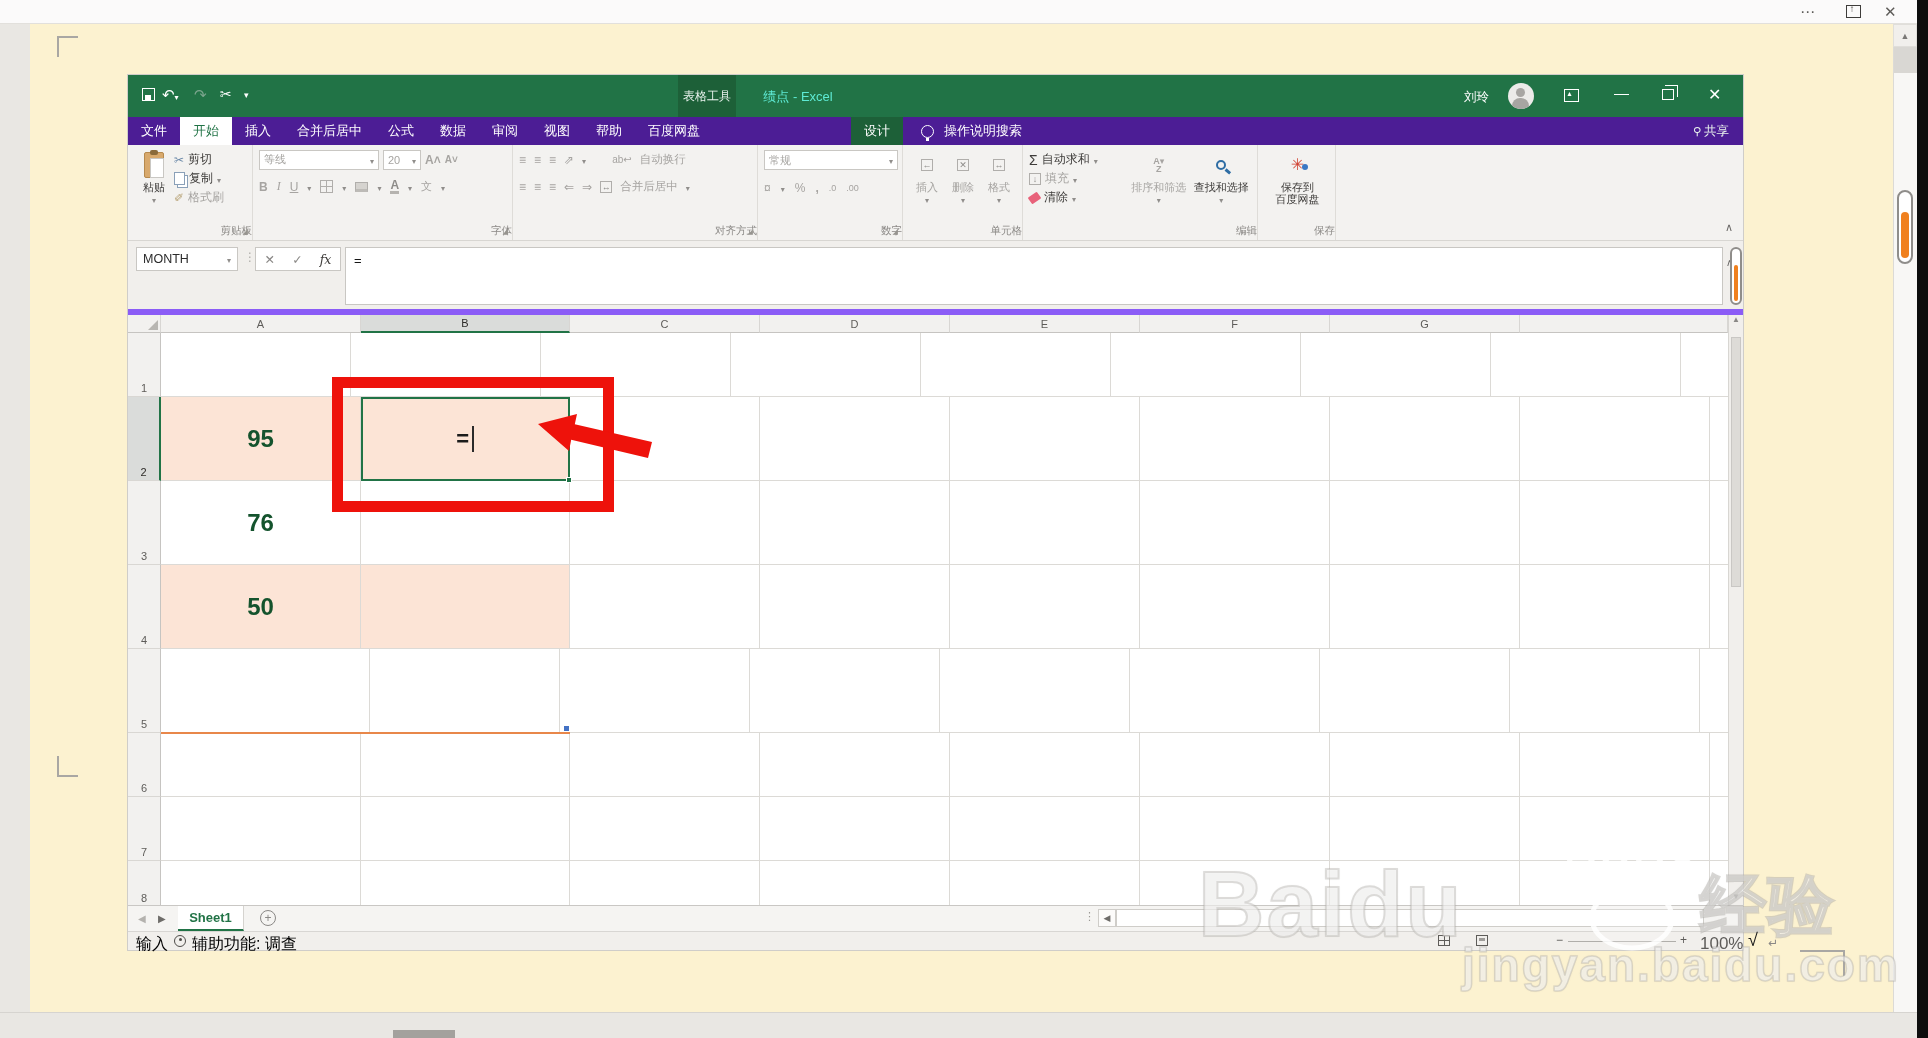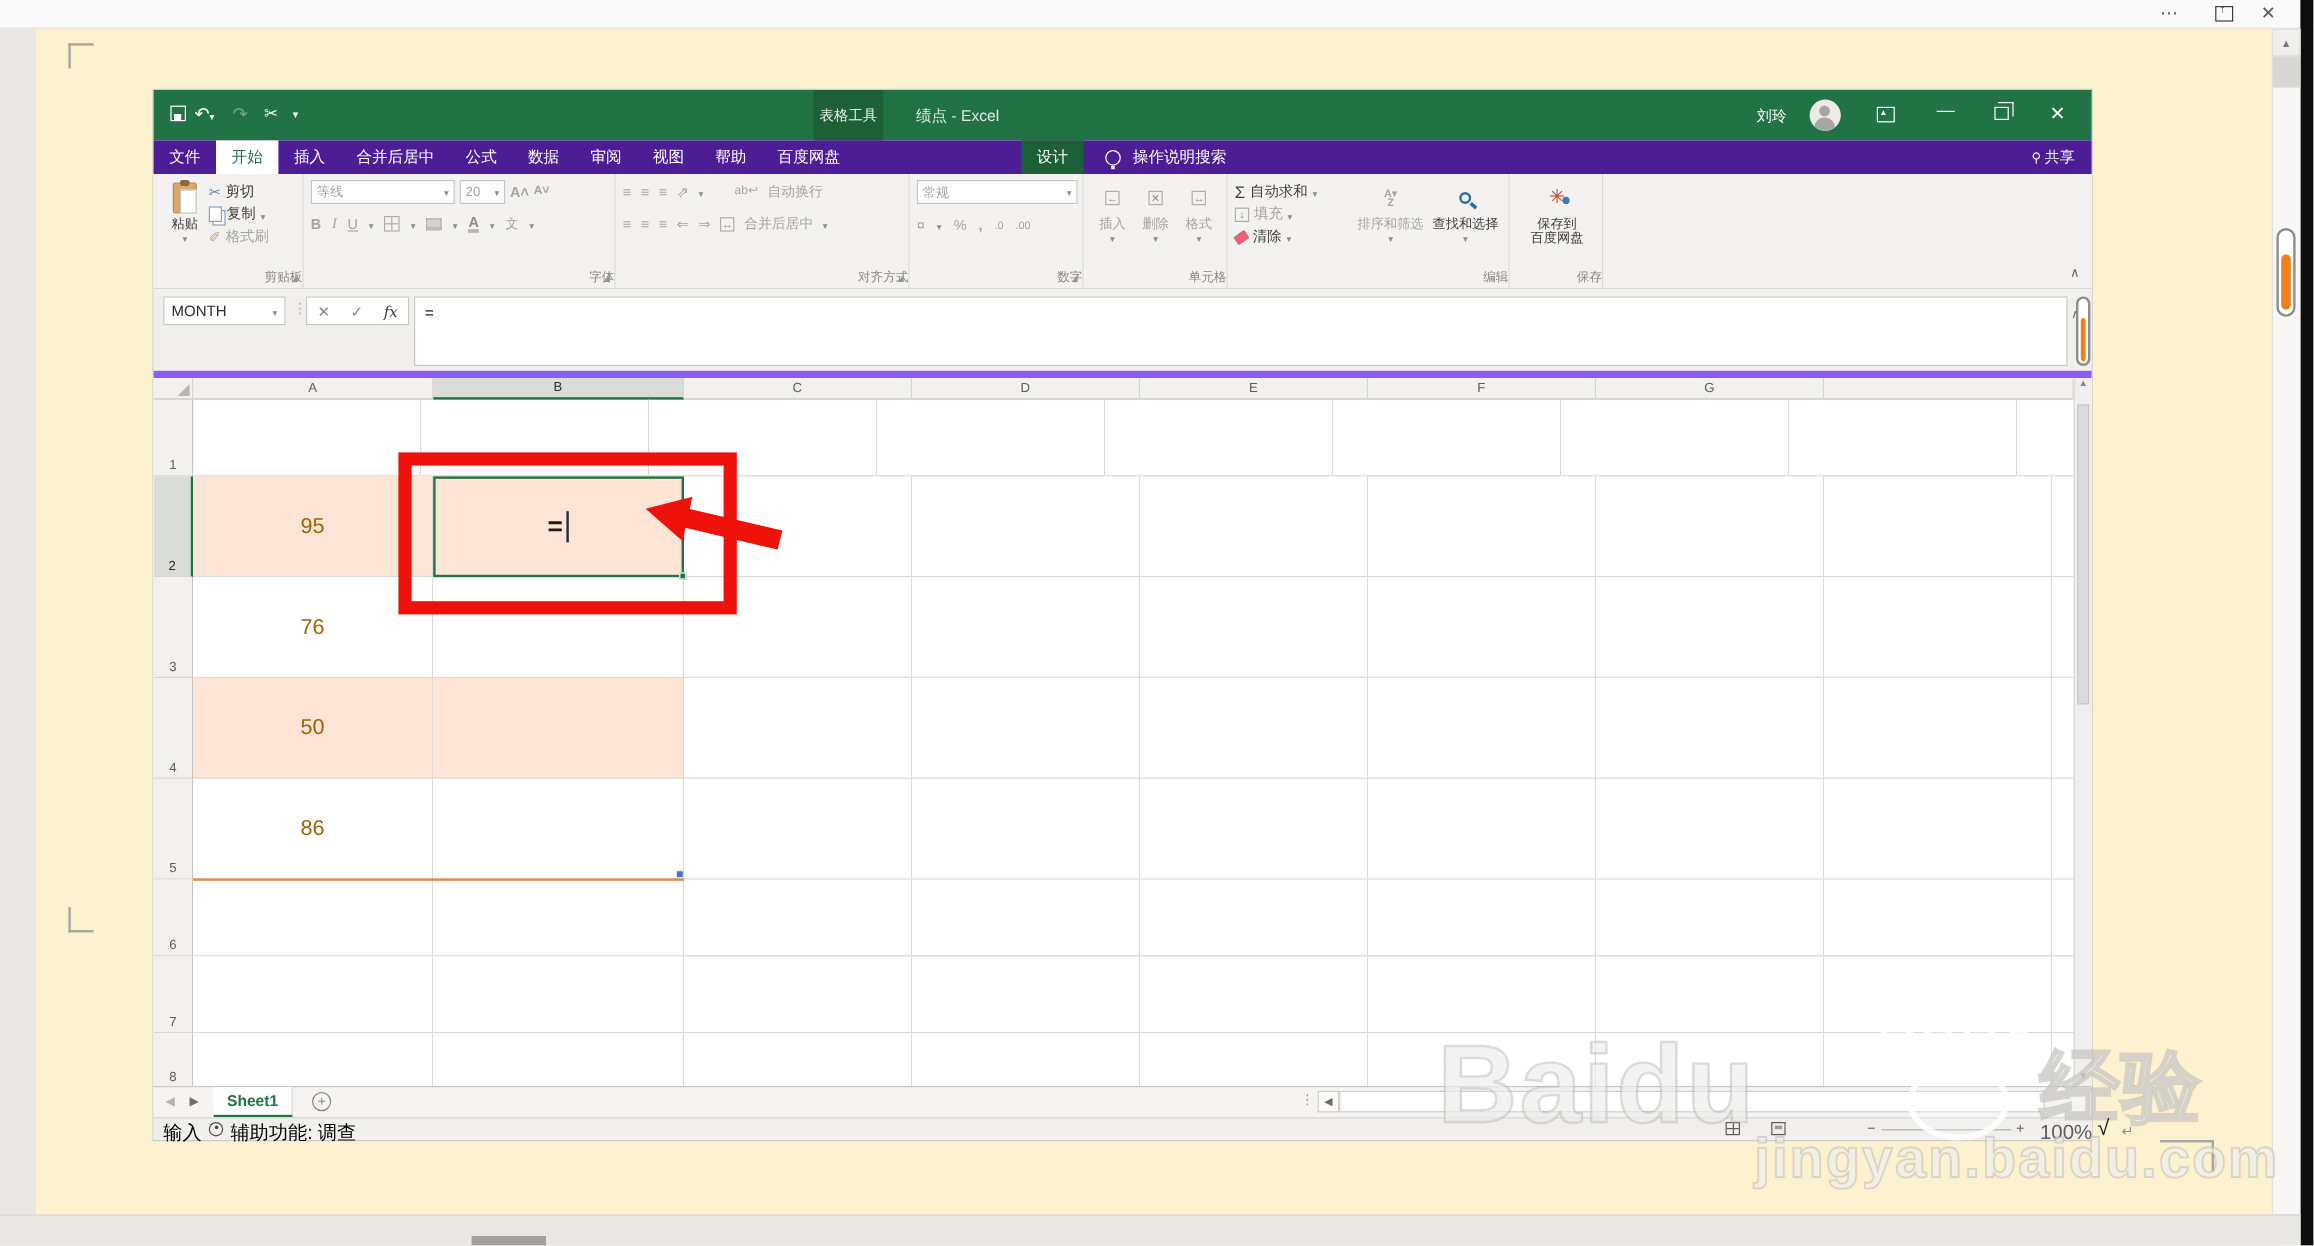--- a/index.html
+++ b/index.html
@@ -25,21 +25,21 @@
 #page{left:30px;top:24px;width:1863px;height:988px;background:#fcf2d0}
 .cmark{position:absolute;width:21px;height:21px;border-color:#a9a7a3;border-style:solid;border-width:0}
 
 #xl{left:128px;top:75px;width:1615px;height:875px;background:#fff;box-shadow:0 0 0 1px #cfcdc9}
 #xl-title{left:0;top:0;width:1615px;height:42px;background:#217346}
 .qat{position:absolute;top:11px;color:#fff;font-size:15px}
 .qat.dim{color:#7ba58d}
 #qat-save{left:14px;top:13px;width:13px;height:13px;border:1.5px solid #fff;position:absolute}
 #qat-save::after{content:"";position:absolute;left:2px;bottom:0;width:6px;height:5px;background:#fff}
 #ctx-block{left:550px;top:0;width:58px;height:42px;background:#1d6038;color:#e8f2ec;font-size:12px;display:flex;align-items:center;justify-content:center}
-#xl-doc-title{left:600px;top:13px;width:140px;text-align:center;color:#e5e5e5;font-size:13px}
+#xl-doc-title{left:600px;top:13px;width:140px;text-align:center;color:#5eead4;font-size:13px}
 #tb-user{left:1336px;top:14px;color:#fff;font-size:12.5px}
 #avatar{left:1380px;top:8px;width:26px;height:26px;border-radius:50%;background:#ecebe9;overflow:hidden}
 #avatar .head{position:absolute;left:8px;top:5px;width:9px;height:9px;border-radius:50%;background:#a7a5a2}
 #avatar .body{position:absolute;left:4px;top:15px;width:17px;height:12px;border-radius:8px 8px 0 0;background:#a7a5a2}
 .winbtn{position:absolute;top:12px;color:#fff;font-size:15px}
 #wb-opt{left:1436px;top:14px;width:15px;height:13px;border:1.5px solid #fff;position:absolute}
 #wb-opt::before{content:"▴";position:absolute;left:2.5px;top:-1px;font-size:8px;color:#fff}
 #wb-min{left:1486px;top:9px}
 #wb-rest{left:1534px;top:14px;width:12px;height:11px;border:1.5px solid #fff;position:absolute}
 #wb-rest::before{content:"";position:absolute;left:2px;top:-5px;width:12px;height:11px;border:1.5px solid #fff;border-bottom:none;border-left:none}
@@ -91,21 +91,21 @@
 #corner{width:33px;position:relative}
 #corner::after{content:"";position:absolute;right:2px;bottom:2px;border-left:10px solid transparent;border-bottom:10px solid #b8b6b2}
 .crow{display:flex}
 .rh{width:33px;background:#f2f1ef;border-right:1px solid #c6c4c1;border-bottom:1px solid #d9d7d3;font-size:11px;color:#5e5c59;display:flex;align-items:flex-end;justify-content:center;padding-bottom:2px}
 .rh.sel{background:#dadcda;border-right:2px solid #217346;color:#2e2c29}
 .cA{width:200px}.cB{width:209px}
 .cell{border-right:1px solid #dcdad6;border-bottom:1px solid #dcdad6;display:flex;align-items:center;justify-content:center;background:#fff}
 .cfill{flex:1;border-bottom:1px solid #dcdad6;background:repeating-linear-gradient(90deg,transparent 0 189px,#dcdad6 189px 190px)}
 .ohdr{background:#ed7d31!important;border-right:1px solid #e8762a;border-bottom:1px solid #e8762a;color:#fff;font-weight:bold;font-size:21px}
 .pink{background:#fce4d6!important}
-.num{font-weight:normal;font-size:18px;color:#a16207}
+.num{font-weight:bold;font-size:24px;color:#14532d}
 #selbox{left:233px;top:322px;width:209px;height:84px;border:2px solid #217346;z-index:4}
 #selbox .handle{position:absolute;right:-4px;bottom:-4px;width:6px;height:6px;background:#217346;border:1px solid #fff}
 #tbl-bottom{left:33px;top:657px;width:409px;height:2px;background:#e8874a;z-index:3}
 #tbl-resize{left:436px;top:651px;width:5px;height:5px;background:#4472c4;z-index:3}
 .caret{display:inline-block;width:1.5px;height:26px;background:#2b2b2b;margin-left:3px}
 .eqval{font-size:22px;font-weight:bold;color:#1b1b1b}
 
 #sheetrow{left:0;top:830px;width:1615px;height:26px;background:#f5f4f2;border-top:1px solid #c9c7c4;font-size:13px}
 #st-prev{left:10px;top:838px;color:#b4b2ae;font-size:10px}
 #st-next{left:30px;top:838px;color:#6e6c69;font-size:10px}
@@ -446,21 +446,20 @@
       <div class="cfill"></div>
     </div>
     <div class="crow" style="height:84px">
       <div class="rh">4</div>
       <div class="cell cA pink num">50</div>
       <div class="cell cB pink"></div>
       <div class="cfill"></div>
     </div>
     <div class="crow" style="height:84px">
       <div class="rh">5</div>
-      <div class="cell cA num">86</div>
       <div class="cell cB"></div>
       <div class="cfill"></div>
     </div>
     <div class="crow" style="height:64px">
       <div class="rh">6</div>
       <div class="cell cA"></div>
         <div class="cell cB"></div>
         <div class="cfill"></div>
     </div>
     <div class="crow" style="height:64px">

